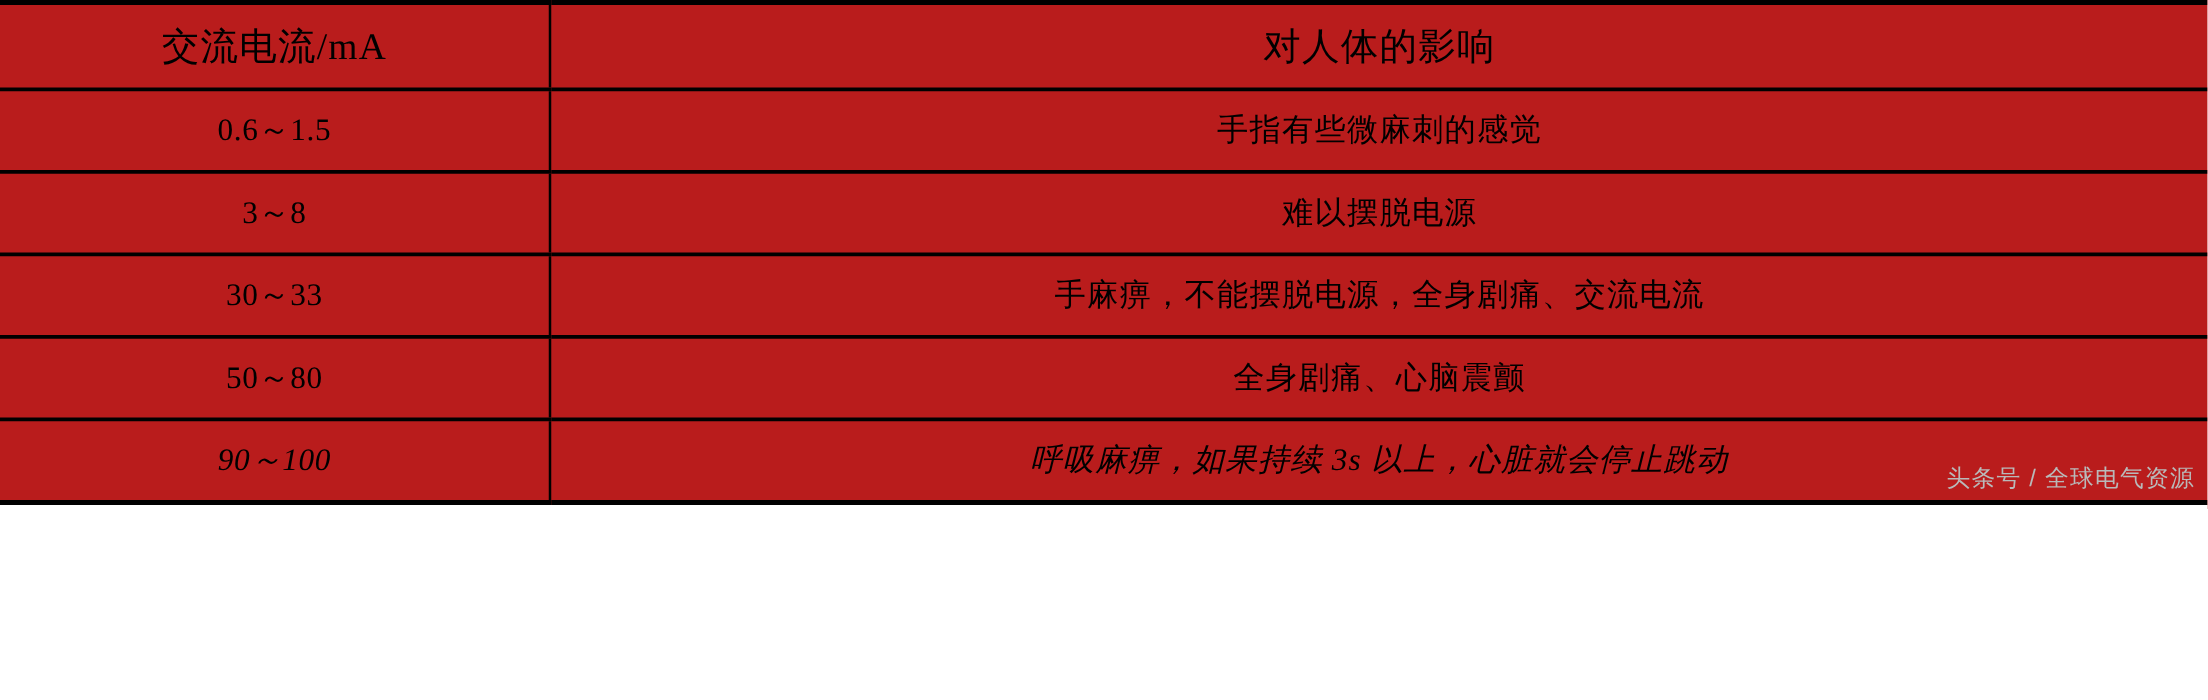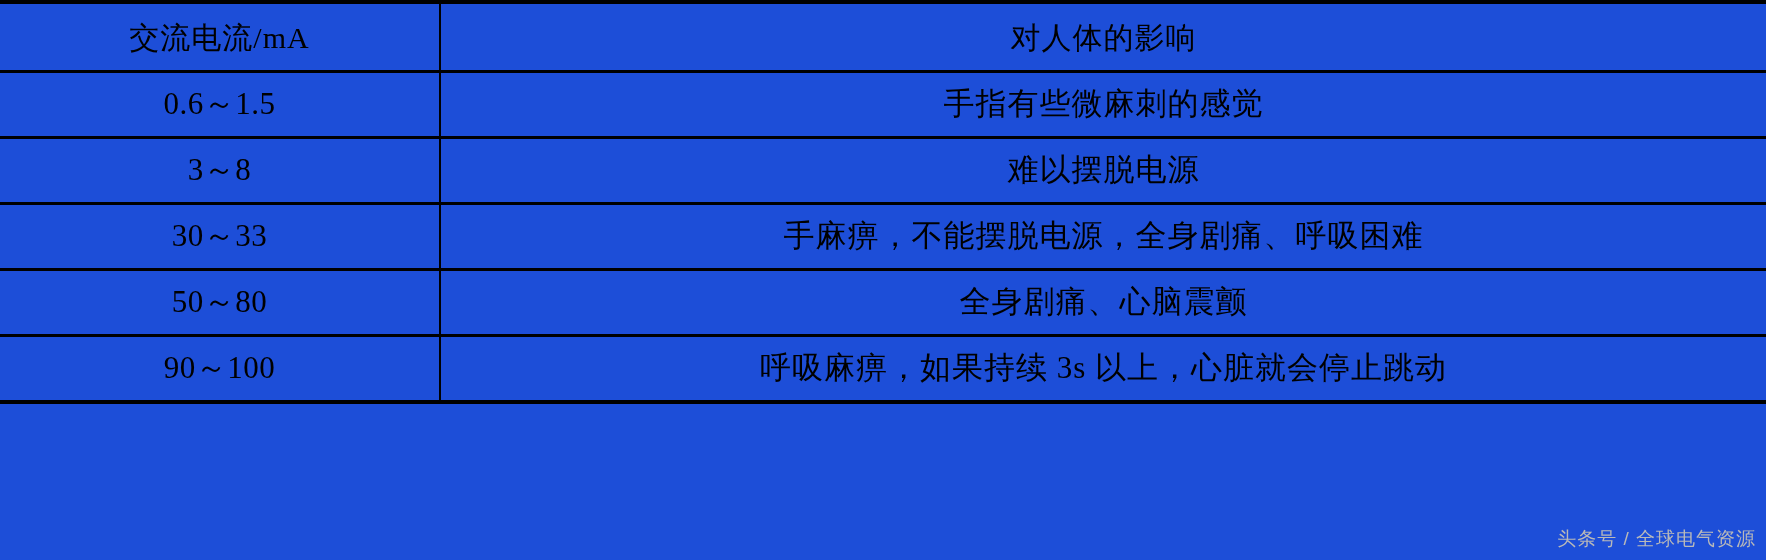--- a/index.html
+++ b/index.html
@@ -11,22 +11,22 @@
     width: 1766px;
     height: 560px;
     overflow: hidden;
     font-family: "Liberation Serif", "DejaVu Serif", serif;
     color: #000000;
   }
 
   .sheet {
     position: relative;
     width: 1766px;
-    height: 560px;
-    background: #1d4ed8;
+    height: 404px;
+    background: #b91c1c;
   }
 
   table.data-table {
     width: 1766px;
     border-collapse: collapse;
     table-layout: fixed;
   }
 
   table.data-table col.col-current { width: 440px; }
   table.data-table col.col-effect   { width: 1326px; }
@@ -45,25 +45,26 @@
   table.data-table thead tr.header-row th {
     border-top: 4px solid #000000;
     border-bottom: 3px solid #000000;
     height: 66px;
     font-size: 30px;
   }
 
   table.data-table tbody tr td {
     border-bottom: 3px solid #000000;
     height: 63px;
-    font-size: 31px;
+    font-size: 25px;
   }
 
   table.data-table tbody tr:last-child td {
     border-bottom: 4px solid #000000;
+    font-style: italic;
   }
 
   
   table.data-table thead tr.header-row th.cell-current,
   table.data-table tbody tr td.cell-current {
     border-right: 2px solid #000000;
   }
   table.data-table thead tr.header-row th.cell-current {
     border-right-color: #000000;
   }
@@ -118,21 +119,21 @@
       <tr>
         <td class="cell-current">0.6～1.5</td>
         <td class="cell-effect">手指有些微麻刺的感觉</td>
       </tr>
       <tr>
         <td class="cell-current">3～8</td>
         <td class="cell-effect">难以摆脱电源</td>
       </tr>
       <tr>
         <td class="cell-current">30～33</td>
-        <td class="cell-effect">手麻痹，不能摆脱电源，全身剧痛、呼吸困难</td>
+        <td class="cell-effect">手麻痹，不能摆脱电源，全身剧痛、交流电流</td>
       </tr>
       <tr>
         <td class="cell-current">50～80</td>
         <td class="cell-effect">全身剧痛、心脑震颤</td>
       </tr>
       <tr>
         <td class="cell-current">90～100</td>
         <td class="cell-effect">呼吸麻痹，如果持续 3s 以上，心脏就会停止跳动</td>
       </tr>
     </tbody>

